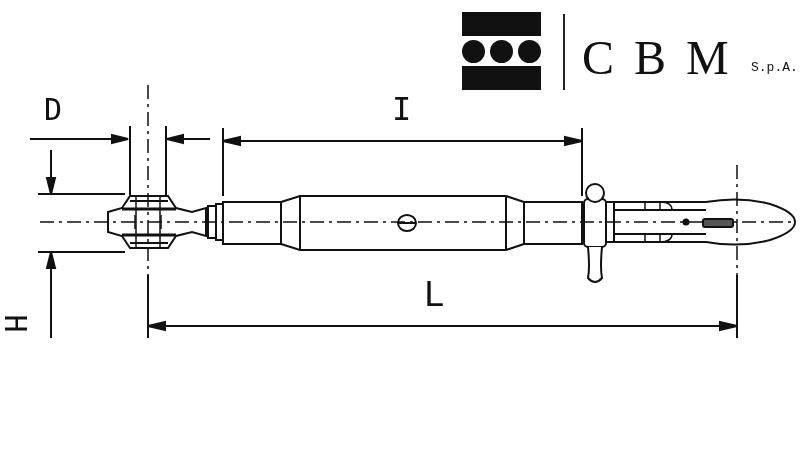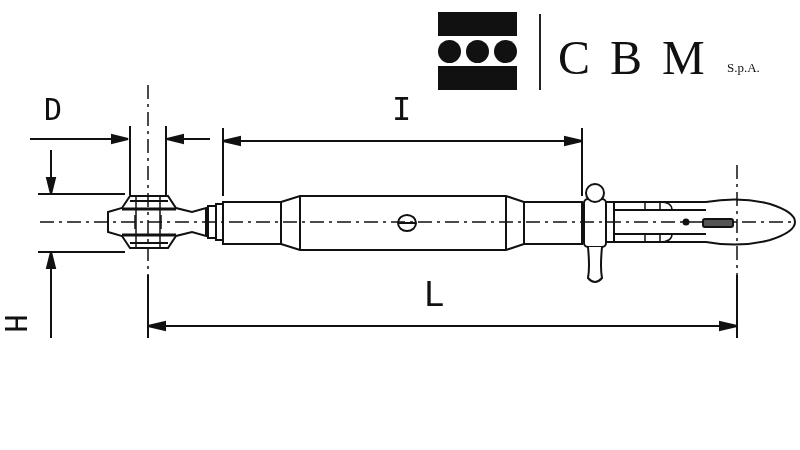--- a/index.html
+++ b/index.html
@@ -1,26 +1,26 @@
 <!DOCTYPE html>
 <html><head>
 <meta charset="utf-8">
 <style>
   html, body { margin:0; padding:0; background:#ffffff; }
   body { width:800px; height:450px; position:relative; overflow:hidden; font-family:"Liberation Serif", serif; }
   #drawing { position:absolute; left:0; top:0; }
-  .logo { position:absolute; left:438px; top:12px; width:338px; height:80px; }
+  .logo { position:absolute; left:462px; top:12px; width:338px; height:80px; }
   .logo-mark { position:absolute; left:0; top:0; width:79px; height:78px; }
   .logo-bar { position:absolute; left:0; width:79px; height:24px; background:#111; }
   .logo-dots { position:absolute; left:0; top:28px; width:79px; height:22px; display:flex; justify-content:space-between; }
   .logo-dot { width:23px; height:23px; border-radius:50%; background:#111; }
   .logo-sep { position:absolute; left:101px; top:2px; width:2px; height:76px; background:#222; }
   .logo-text { position:absolute; left:120px; top:18px; font-family:"Liberation Serif", serif; font-size:48px; color:#111; letter-spacing:2px; white-space:nowrap; }
   .logo-text span.l { margin-right:18px; }
-  .logo-spa { position:absolute; left:289px; top:48px; font-family:Liberation Serif, serif; font-size:13px; color:#111; }
+  .logo-spa { position:absolute; left:289px; top:48px; font-family:Liberation Mono, monospace; font-size:13px; color:#111; }
   .dim-label { position:absolute; font-family:"DejaVu Sans Mono", monospace; color:#111; }
 </style>
 </head>
 <body>
 
 <svg id="drawing" width="800" height="450" viewBox="0 0 800 450">
   <g fill="none" stroke="#111" stroke-width="2">
 
     <line x1="40" y1="222" x2="795" y2="222" stroke-dasharray="14,5,3,5" stroke-width="1.5"></line>
 

